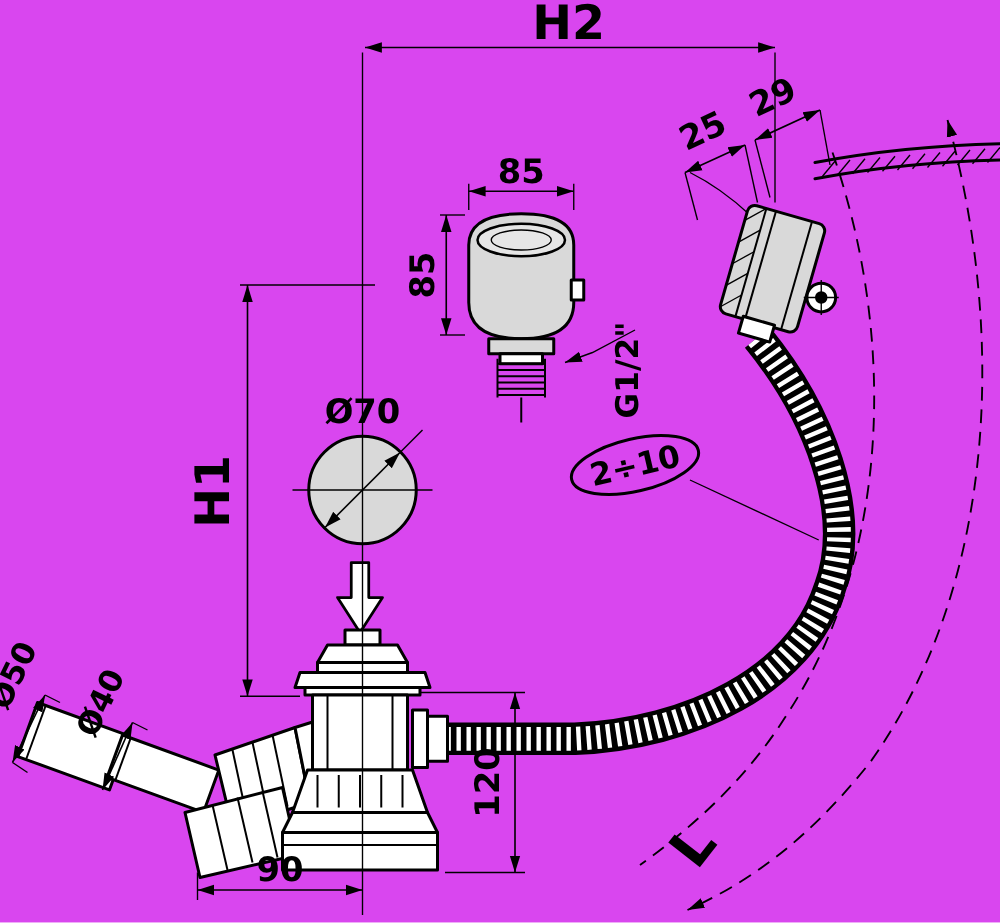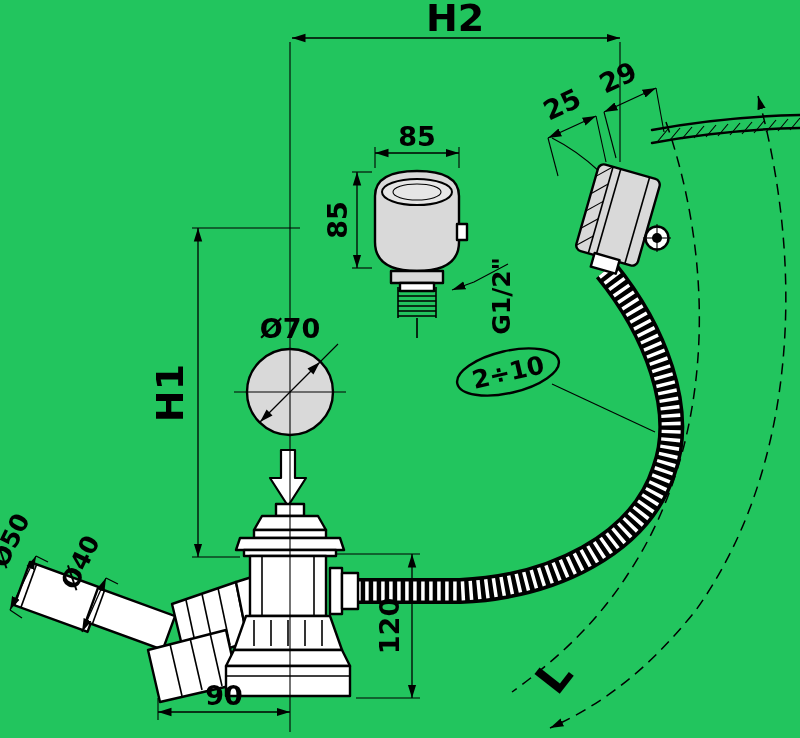--- a/index.html
+++ b/index.html
@@ -1,16 +1,16 @@
 <!DOCTYPE html>
 <html><head>
 <meta charset="utf-8">
 <style>
   html,body{margin:0;padding:0;background:#ffffff;}
-  .stage{position:relative;width:800px;height:738px;background:#22c55e;overflow:hidden;}
+  .stage{position:relative;width:800px;height:738px;background:#d946ef;overflow:hidden;}
   svg{display:block;}
   text{font-family:"DejaVu Sans","Liberation Sans",sans-serif;font-weight:700;fill:#000;}
   .t25{font-size:25px}.t27{font-size:27px}.t38{font-size:38px}.t42{font-size:44px}
   .ol  {stroke:#000;stroke-width:2.4;fill:none;stroke-linejoin:round;stroke-linecap:round}
   .olf {stroke:#000;stroke-width:2.4;fill:#ffffff;stroke-linejoin:round}
   .olg {stroke:#000;stroke-width:2.4;fill:#d9d9d9;stroke-linejoin:round}
   .thin{stroke:#000;stroke-width:1.1;fill:none}
   .mid {stroke:#000;stroke-width:1.6;fill:none}
   .dim {stroke:#000;stroke-width:1.3;fill:none}
   .dash{stroke:#000;stroke-width:1.5;fill:none;stroke-dasharray:11 7}

